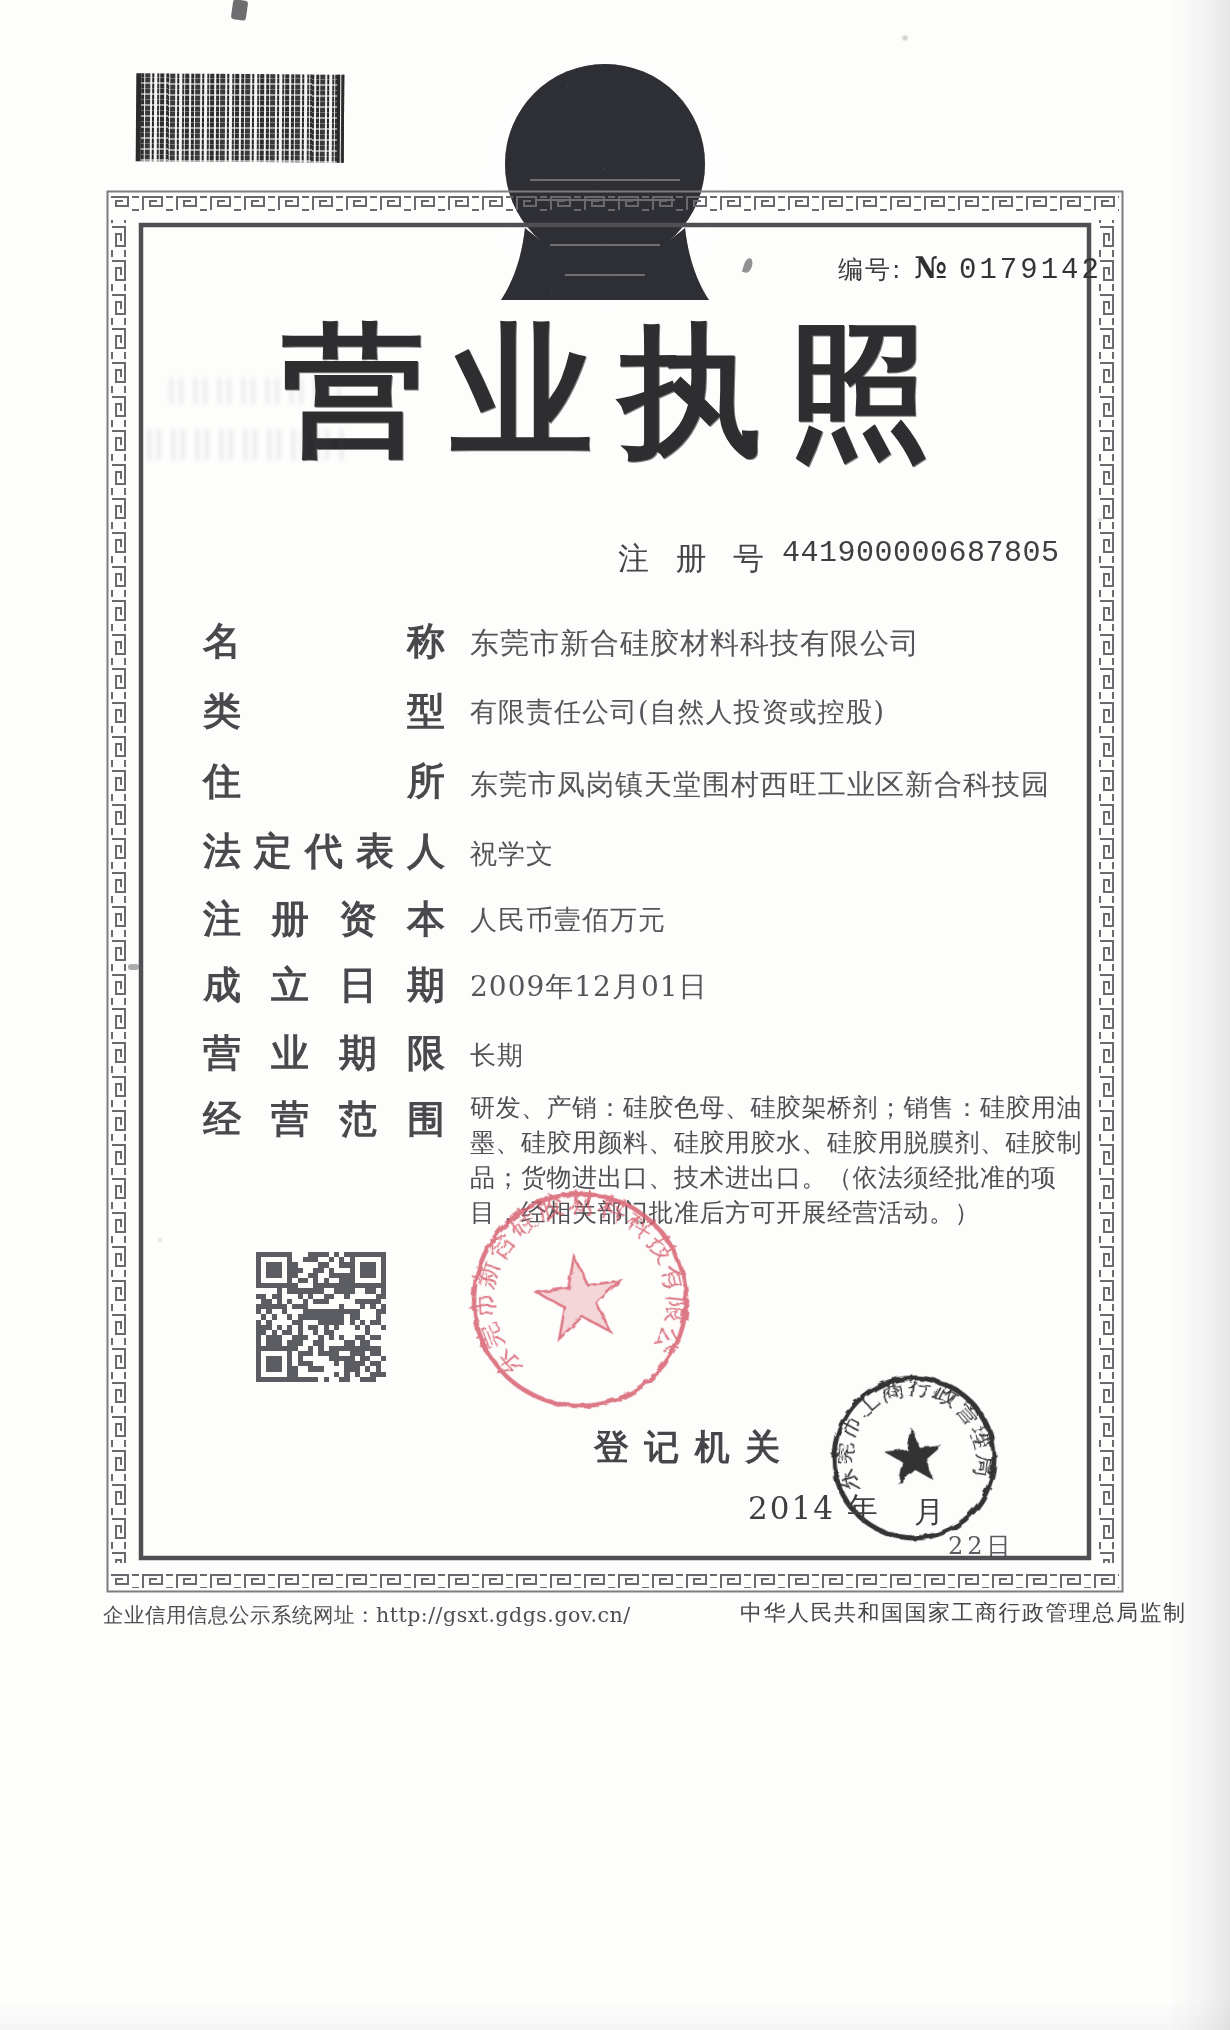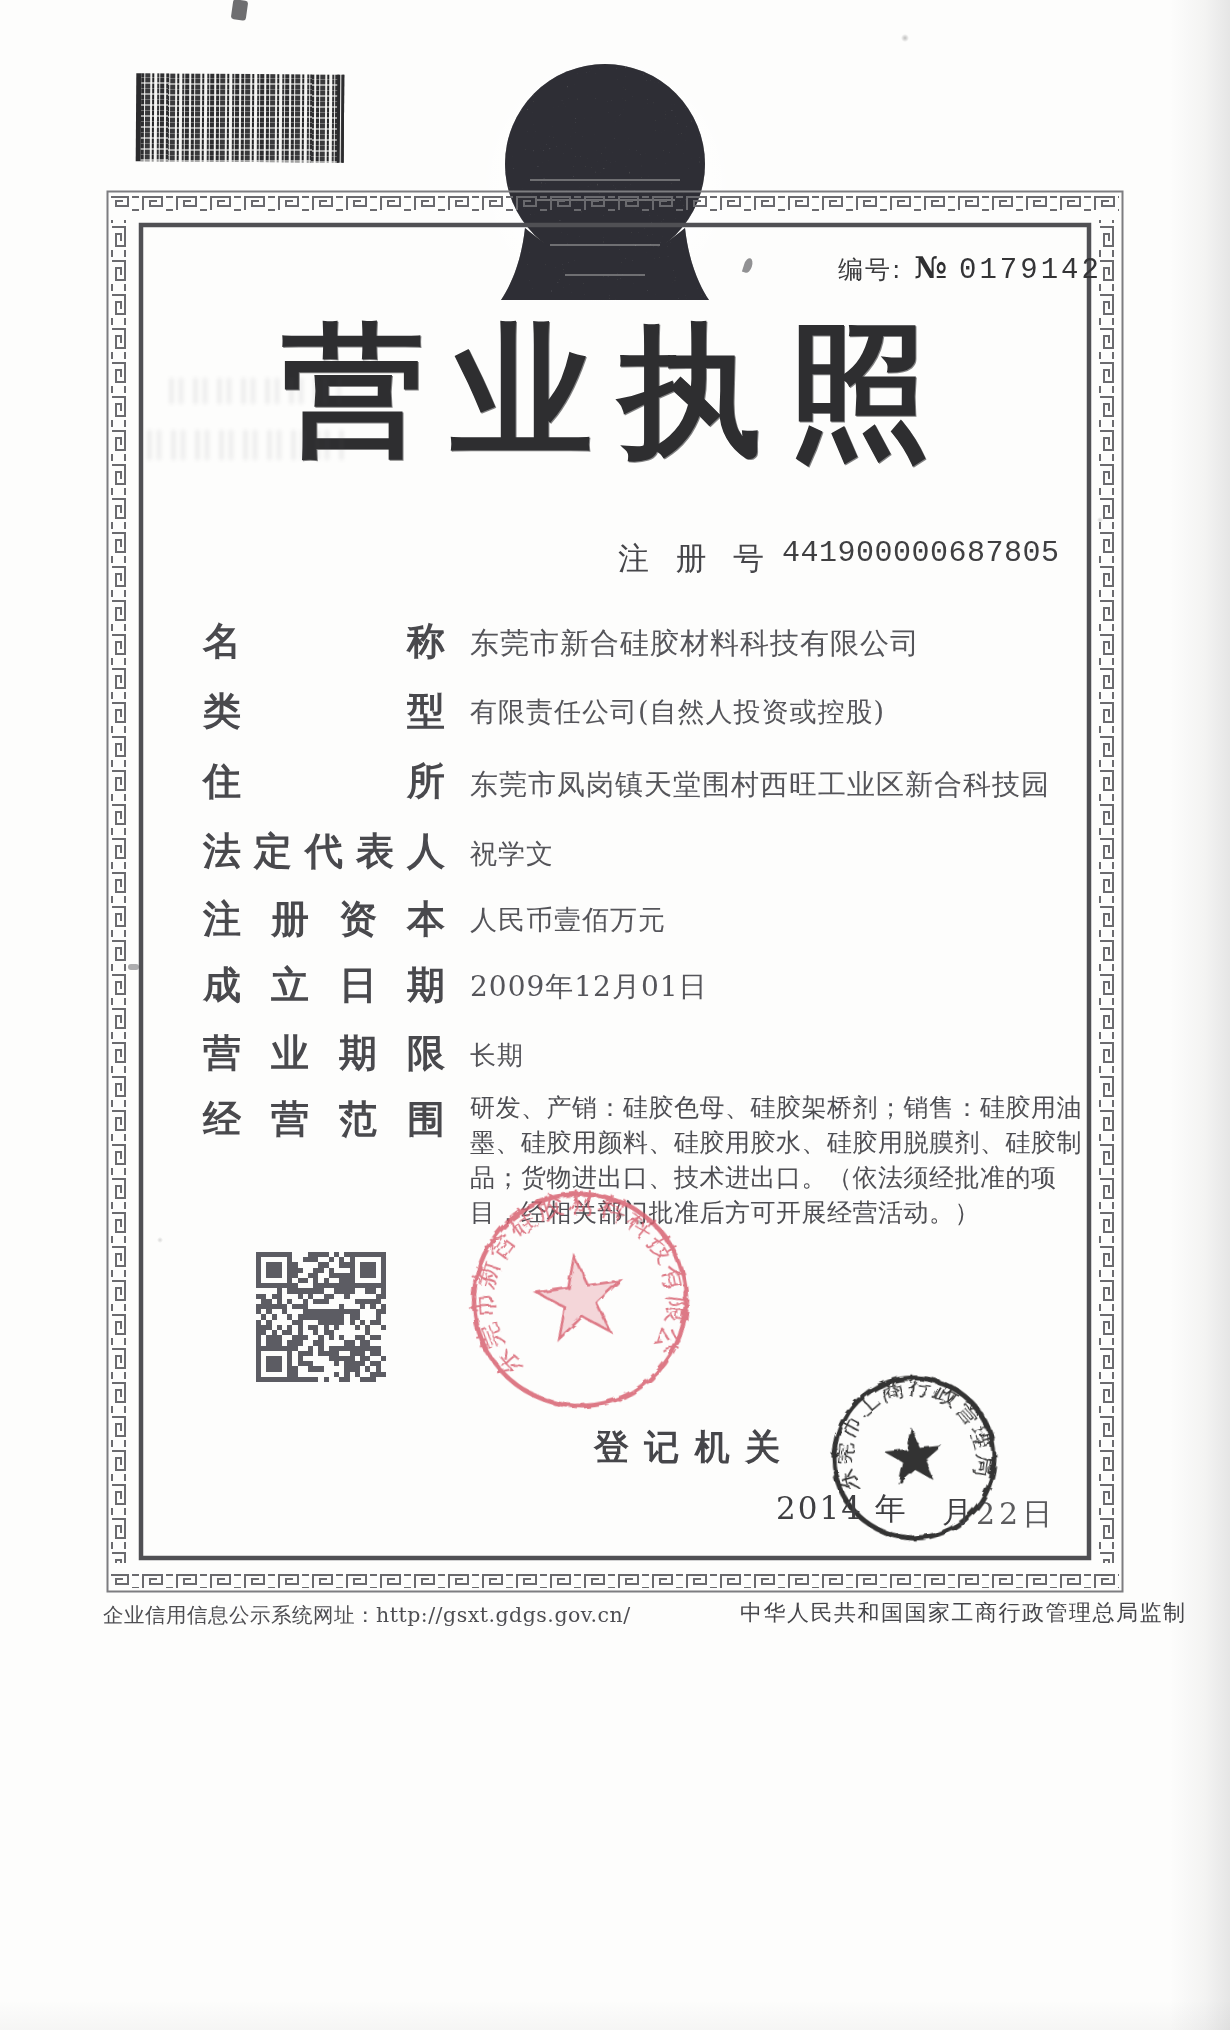--- a/index.html
+++ b/index.html
@@ -73,24 +73,24 @@
   .qr i{display:block;}
   .qr i.on{background:#46464e;}
 
   
   svg.seal-red{position:absolute;left:440px;top:1160px;opacity:.84;}
   svg.seal-black{position:absolute;left:824px;top:1368px;opacity:.92;}
 
   
   .registrar{position:absolute;left:594px;top:1424px;width:186px;font-size:35px;font-weight:700;
     color:#46464a;font-family:"DejaVu Serif",serif;}
-  .date-part{position:absolute;font-family:"DejaVu Serif",serif;color:#3f3f42;z-index:6;margin-left:28px;}
+  .date-part{position:absolute;font-family:"DejaVu Serif",serif;color:#3f3f42;z-index:6;}
   .d-year{left:748px;top:1488px;font-size:31px;letter-spacing:2px;}
   .d-month{left:914px;top:1492px;font-size:30px;}
-  .d-day{left:948px;top:1494px;font-size:30px;letter-spacing:4px;opacity:.85;text-align:center;}
+  .d-day{left:948px;top:1530px;font-size:24px;letter-spacing:4px;opacity:.85;text-align:center;}
 
   
   .footer-left{position:absolute;left:103px;top:1601px;font-size:20.5px;color:#4e4e52;
     font-family:"DejaVu Serif",serif;letter-spacing:.5px;}
   .footer-right{position:absolute;left:740px;top:1598px;font-size:22px;color:#46464a;
     font-family:"DejaVu Serif",serif;letter-spacing:1.5px;}
 
   
   .ghost{position:absolute;filter:blur(2px);opacity:.28;pointer-events:none;
     background:repeating-linear-gradient(90deg,rgba(90,90,96,.55) 0 3px,transparent 3px 9px,

